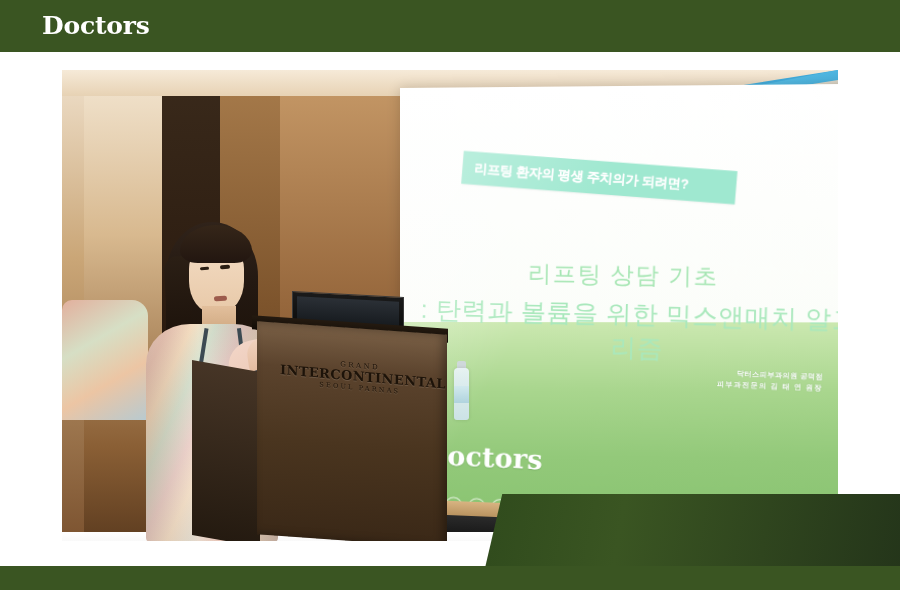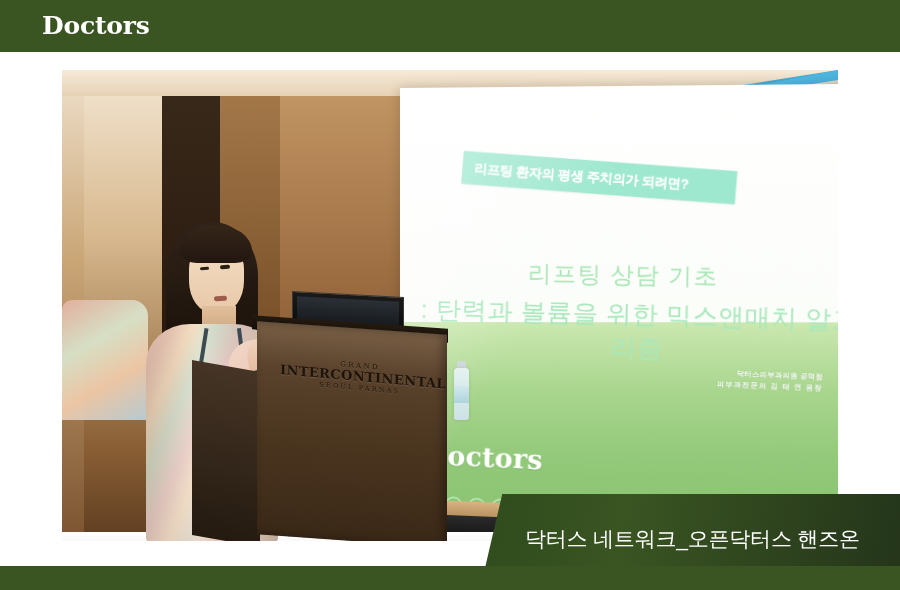--- a/index.html
+++ b/index.html
@@ -704,17 +704,16 @@
     <div class="podium-text">
       <div class="pl1">GRAND</div>
       <div class="pl2">INTERCONTINENTAL</div>
       <div class="pl3">SEOUL PARNAS</div>
     </div>
 
   </div>
 
   <div class="caption-banner"></div>
   <div class="caption-notch"></div>
-  <div class="caption-text">닥터스 네트워크_오픈닥터스 핸즈온</div>
 
   <div class="footer-bar"></div>
 
 </div>
 
 </body></html>

